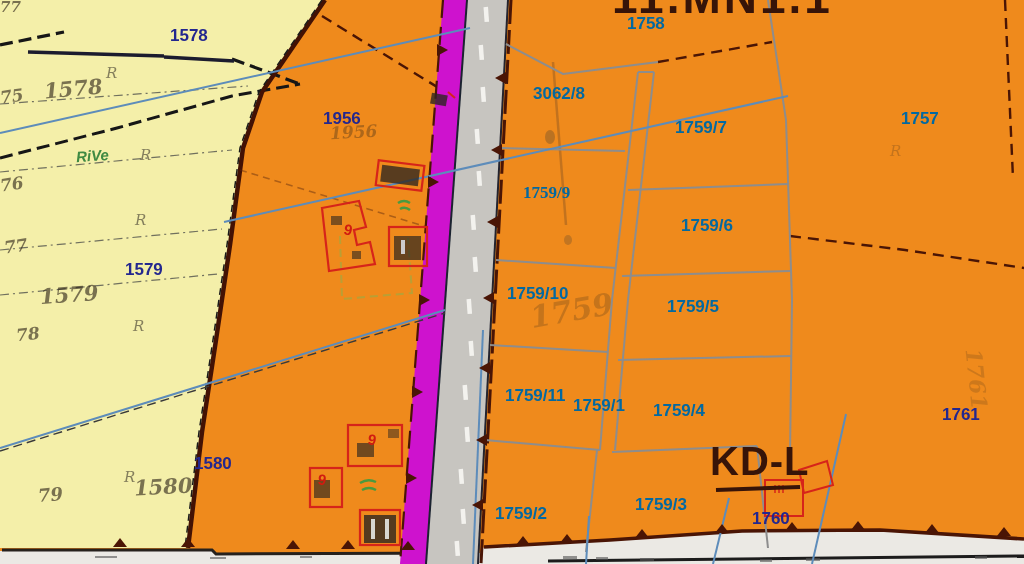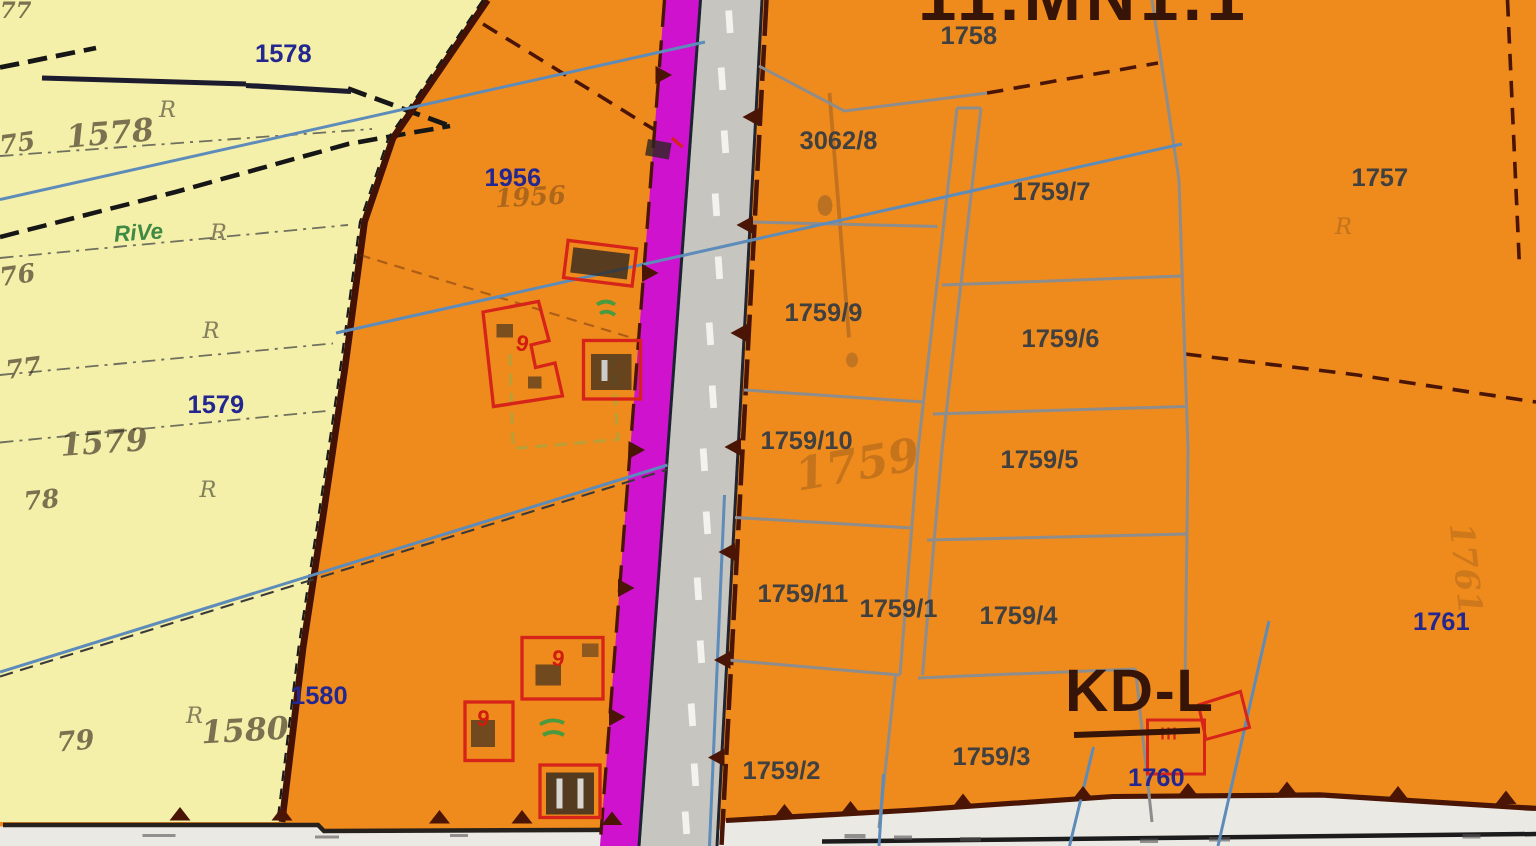--- a/index.html
+++ b/index.html
@@ -1,20 +1,20 @@
 <!DOCTYPE html>
 <html><head>
 <meta charset="utf-8">
 <style>
   html,body{margin:0;padding:0;background:#fff;}
   #map{position:relative;width:1024px;height:564px;overflow:hidden;background:#fff;
        font-family:"Liberation Sans",sans-serif;}
   #map svg{position:absolute;left:0;top:0;}
   .lbl{position:absolute;white-space:nowrap;line-height:1;}
-  .lbl-m{color:#404040;font-size:17px;font-weight:700;}
+  .lbl-m{color:#0369a1;font-size:17px;font-weight:700;}
   .lbl-b{color:#23278f;font-size:17px;font-weight:700;}
   .zone{color:#15152f;font-weight:700;letter-spacing:1px;}
   .hw{font-family:"DejaVu Serif",serif;font-style:italic;font-weight:700;color:rgba(45,35,25,.62);}
   .rsym{font-family:"DejaVu Serif",serif;font-style:italic;font-size:15px;color:rgba(40,35,30,.55);}
   .veg{color:#3f8a42;font-style:italic;font-weight:700;font-size:15px;}
   .b9{color:#d11c10;font-weight:700;font-size:15px;}
 </style>
 </head>
 <body>
 
@@ -200,21 +200,21 @@
 <div class="lbl lbl-b" style="left:125px;top:261px;">1579</div>
 <div class="lbl lbl-b" style="left:194px;top:455px;">1580</div>
 <div class="lbl lbl-b" style="left:323px;top:110px;">1956</div>
 <div class="lbl lbl-b" style="left:752px;top:510px;">1760</div>
 <div class="lbl lbl-b" style="left:942px;top:406px;">1761</div>
 
 <div class="lbl lbl-m" style="left:627px;top:15px;">1758</div>
 <div class="lbl lbl-m" style="left:901px;top:110px;">1757</div>
 <div class="lbl lbl-m" style="left:533px;top:85px;">3062/8</div>
 <div class="lbl lbl-m" style="left:675px;top:119px;">1759/7</div>
-<div class="lbl lbl-m" style="left:523px;top:200px;">1759/9</div>
+<div class="lbl lbl-m" style="left:523px;top:184px;font-family:Liberation Serif, serif;">1759/9</div>
 <div class="lbl lbl-m" style="left:681px;top:217px;">1759/6</div>
 <div class="lbl lbl-m" style="left:507px;top:285px;">1759/10</div>
 <div class="lbl lbl-m" style="left:667px;top:298px;">1759/5</div>
 <div class="lbl lbl-m" style="left:495px;top:387px;margin-left:10px;">1759/11</div>
 <div class="lbl lbl-m" style="left:573px;top:397px;">1759/1</div>
 <div class="lbl lbl-m" style="left:653px;top:402px;">1759/4</div>
 <div class="lbl lbl-m" style="left:495px;top:505px;">1759/2</div>
 <div class="lbl lbl-m" style="left:635px;top:496px;">1759/3</div>
 
 <div class="lbl hw" style="left:44px;top:78px;font-size:21px;transform:rotate(-5deg);">1578</div>

